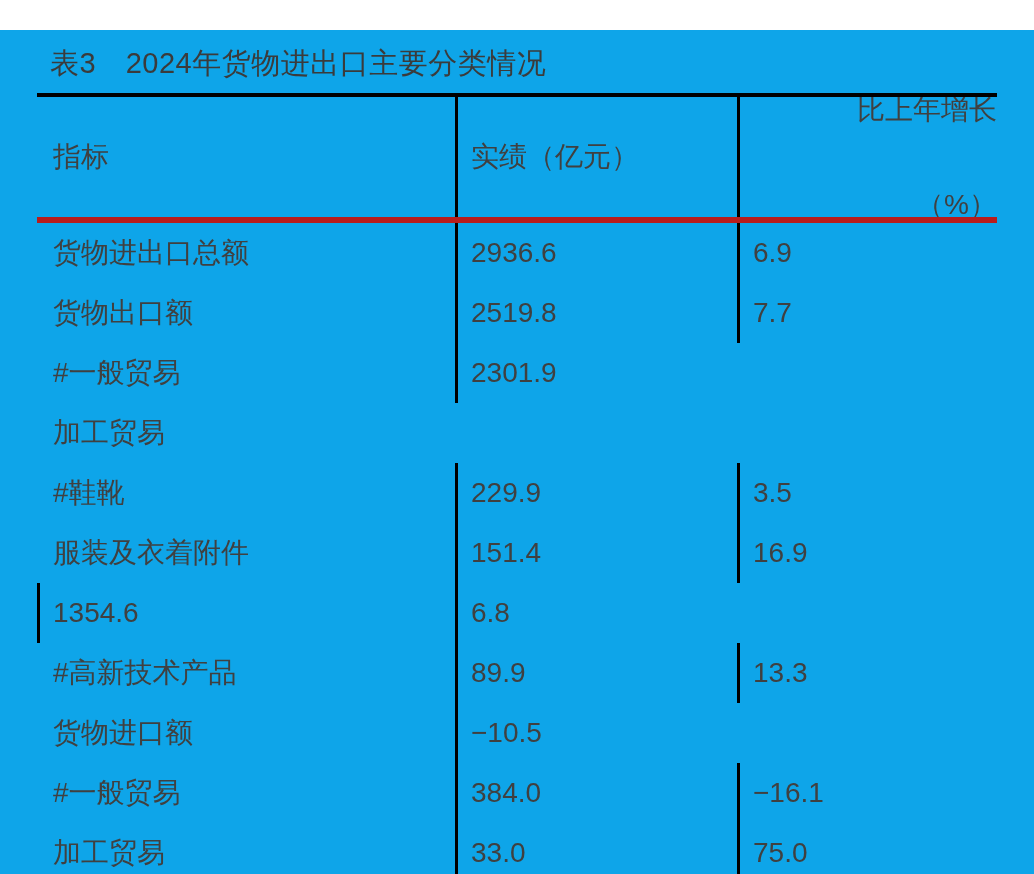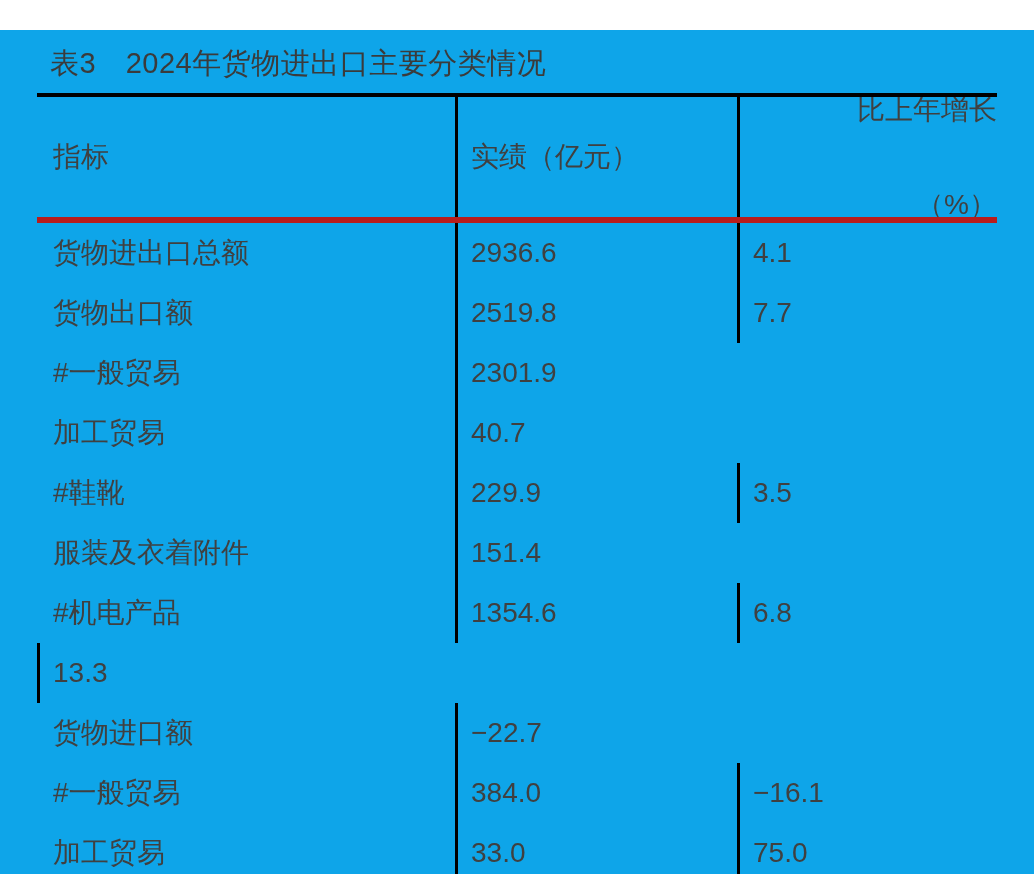--- a/index.html
+++ b/index.html
@@ -82,63 +82,64 @@
       <div class="cell c2">实绩（亿元）</div>
       <div class="cell c3 header-growth">
         <span>比上年增长</span>
         <span>（%）</span>
       </div>
     </div>
 
     <div class="row body">
       <div class="cell c1">货物进出口总额</div>
       <div class="cell c2">2936.6</div>
-      <div class="cell c3">4.1</div>
+      <div class="cell c3">6.9</div>
     </div>
 
     <div class="row body">
       <div class="cell c1">货物出口额</div>
       <div class="cell c2">2519.8</div>
       <div class="cell c3">7.7</div>
     </div>
 
     <div class="row body">
       <div class="cell c1">#一般贸易</div>
       <div class="cell c2">2301.9</div>
     </div>
 
     <div class="row body">
       <div class="cell c1">加工贸易</div>
-      <div class="cell c2">40.7</div>
     </div>
 
     <div class="row body">
       <div class="cell c1">#鞋靴</div>
       <div class="cell c2">229.9</div>
       <div class="cell c3">3.5</div>
     </div>
 
     <div class="row body">
       <div class="cell c1">服装及衣着附件</div>
       <div class="cell c2">151.4</div>
+      <div class="cell c3">16.9</div>
     </div>
 
     <div class="row body">
-      <div class="cell c1">#机电产品</div>
       <div class="cell c2">1354.6</div>
       <div class="cell c3">6.8</div>
     </div>
 
     <div class="row body">
+      <div class="cell c1">#高新技术产品</div>
+      <div class="cell c2">89.9</div>
       <div class="cell c3">13.3</div>
     </div>
 
     <div class="row body">
       <div class="cell c1">货物进口额</div>
-      <div class="cell c3">−22.7</div>
+      <div class="cell c3">−10.5</div>
     </div>
 
     <div class="row body">
       <div class="cell c1">#一般贸易</div>
       <div class="cell c2">384.0</div>
       <div class="cell c3">−16.1</div>
     </div>
 
     <div class="row body">
       <div class="cell c1">加工贸易</div>

